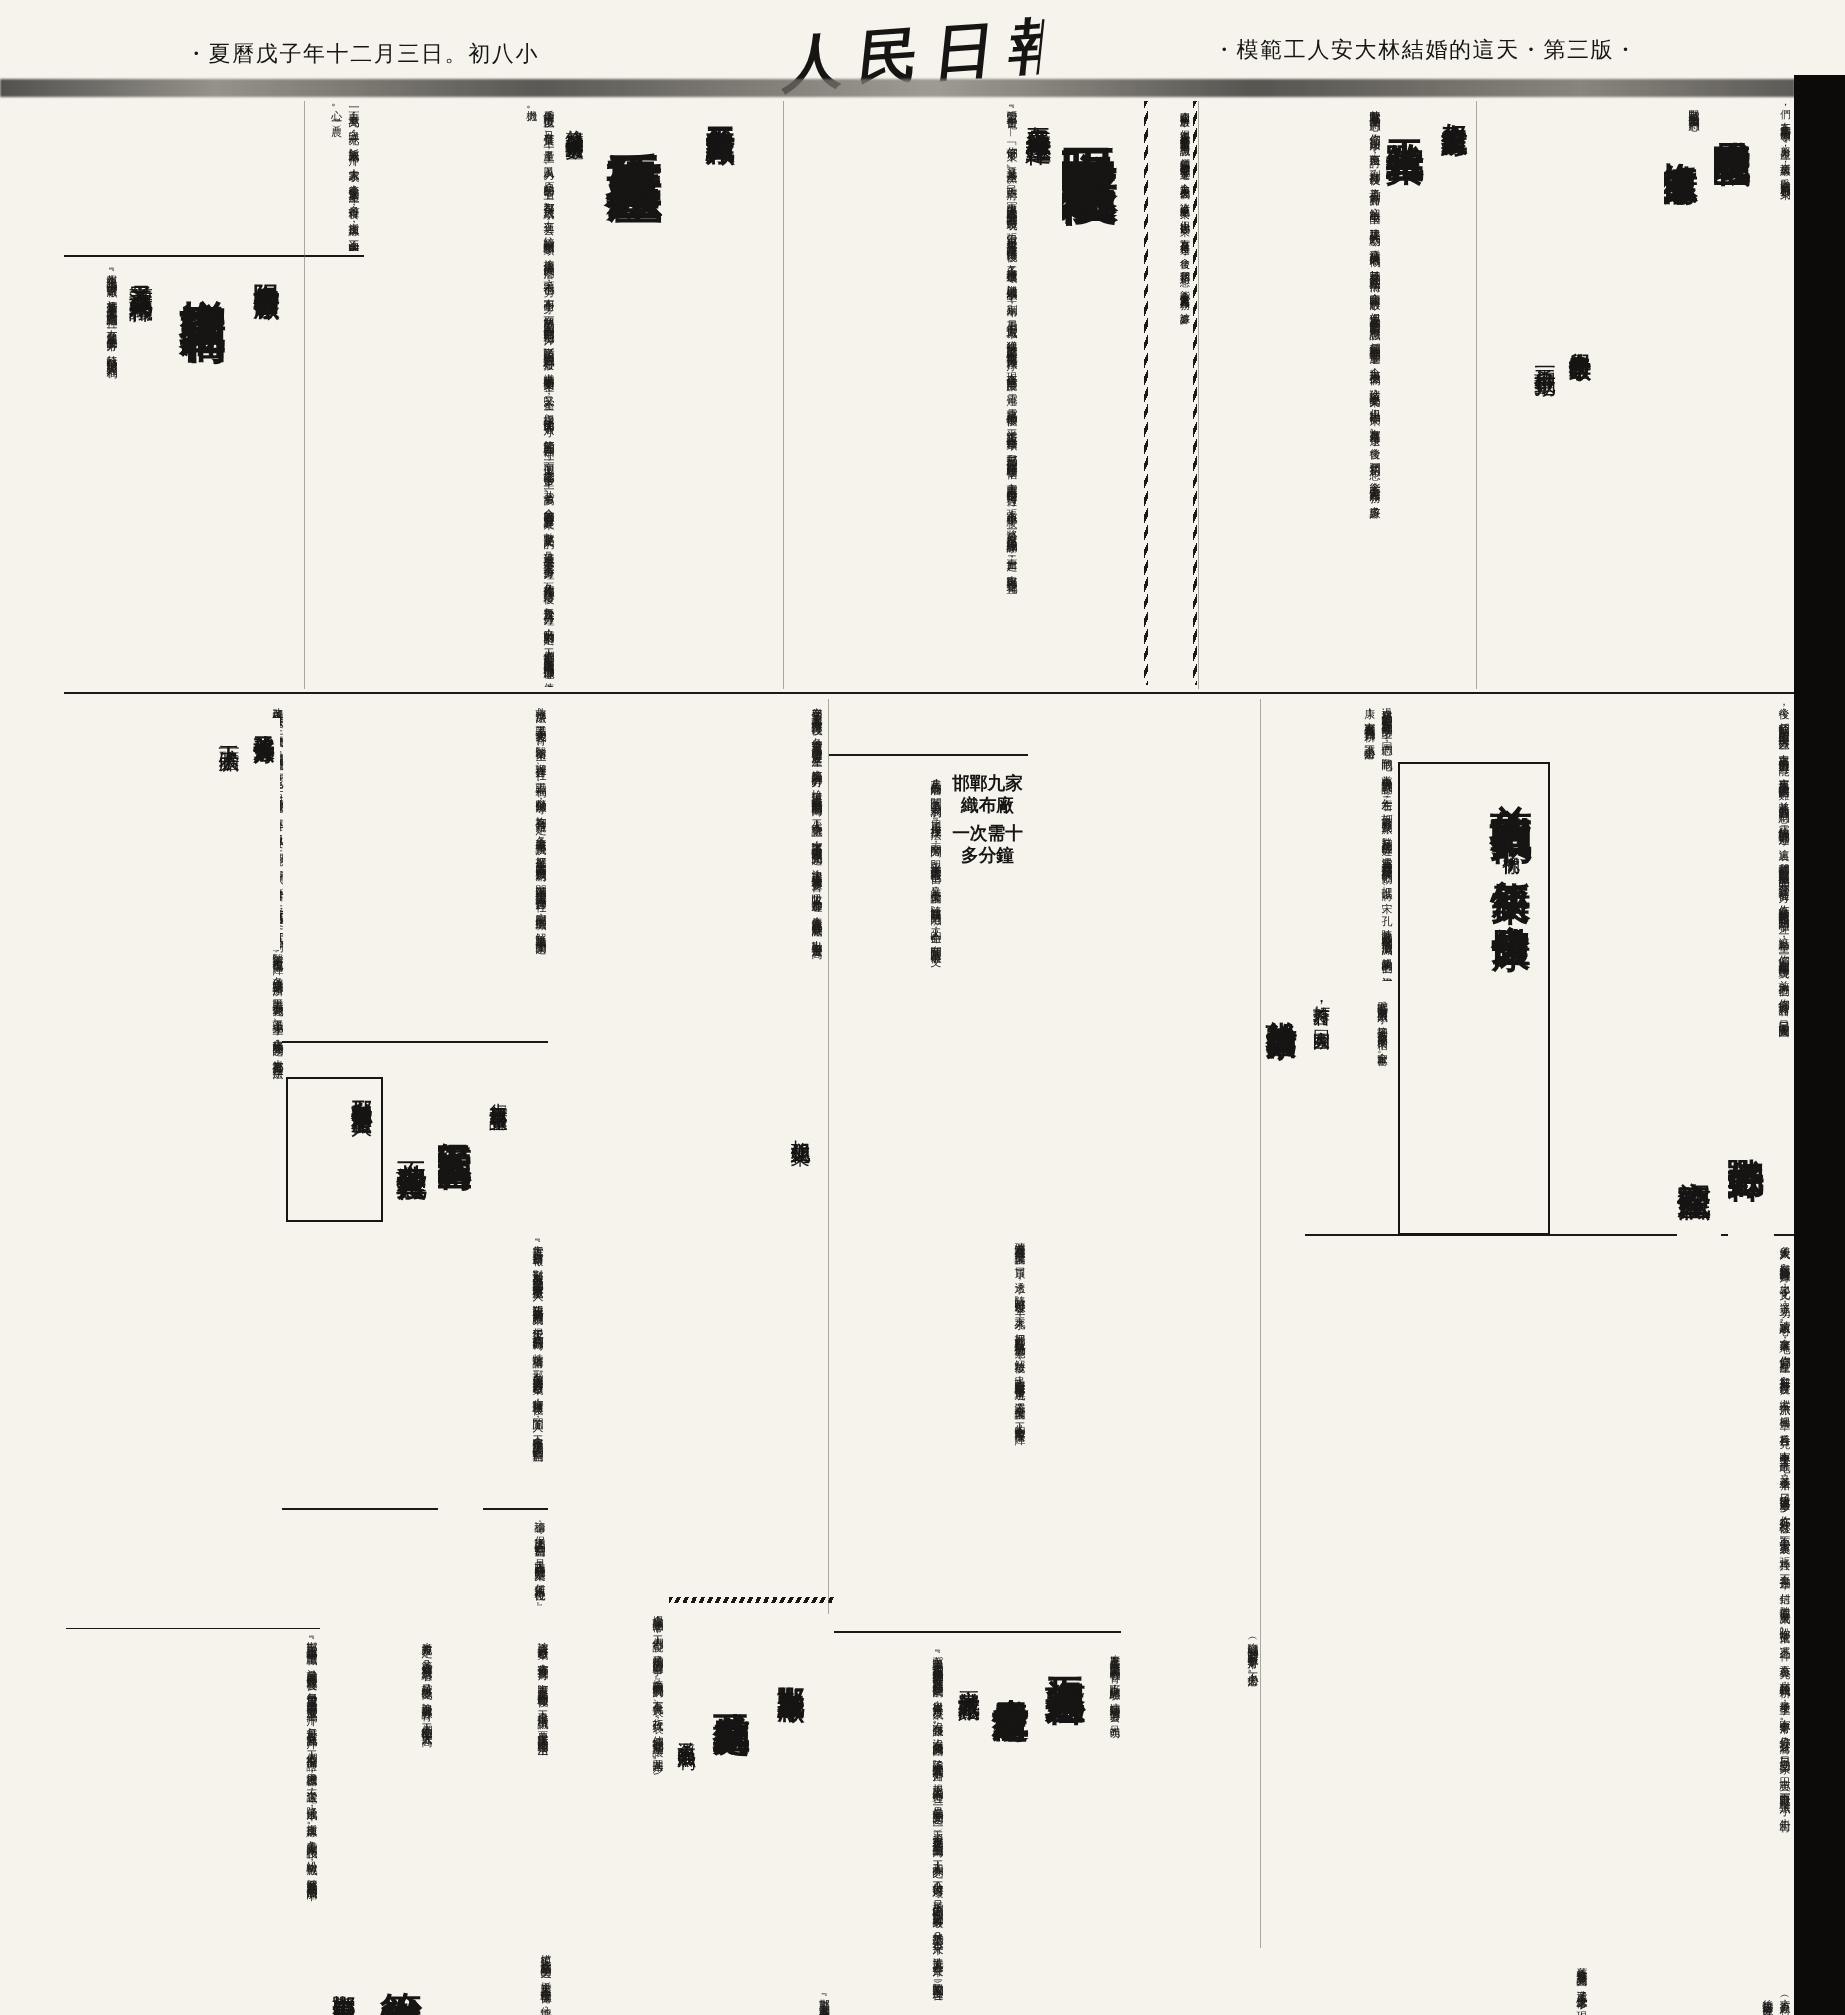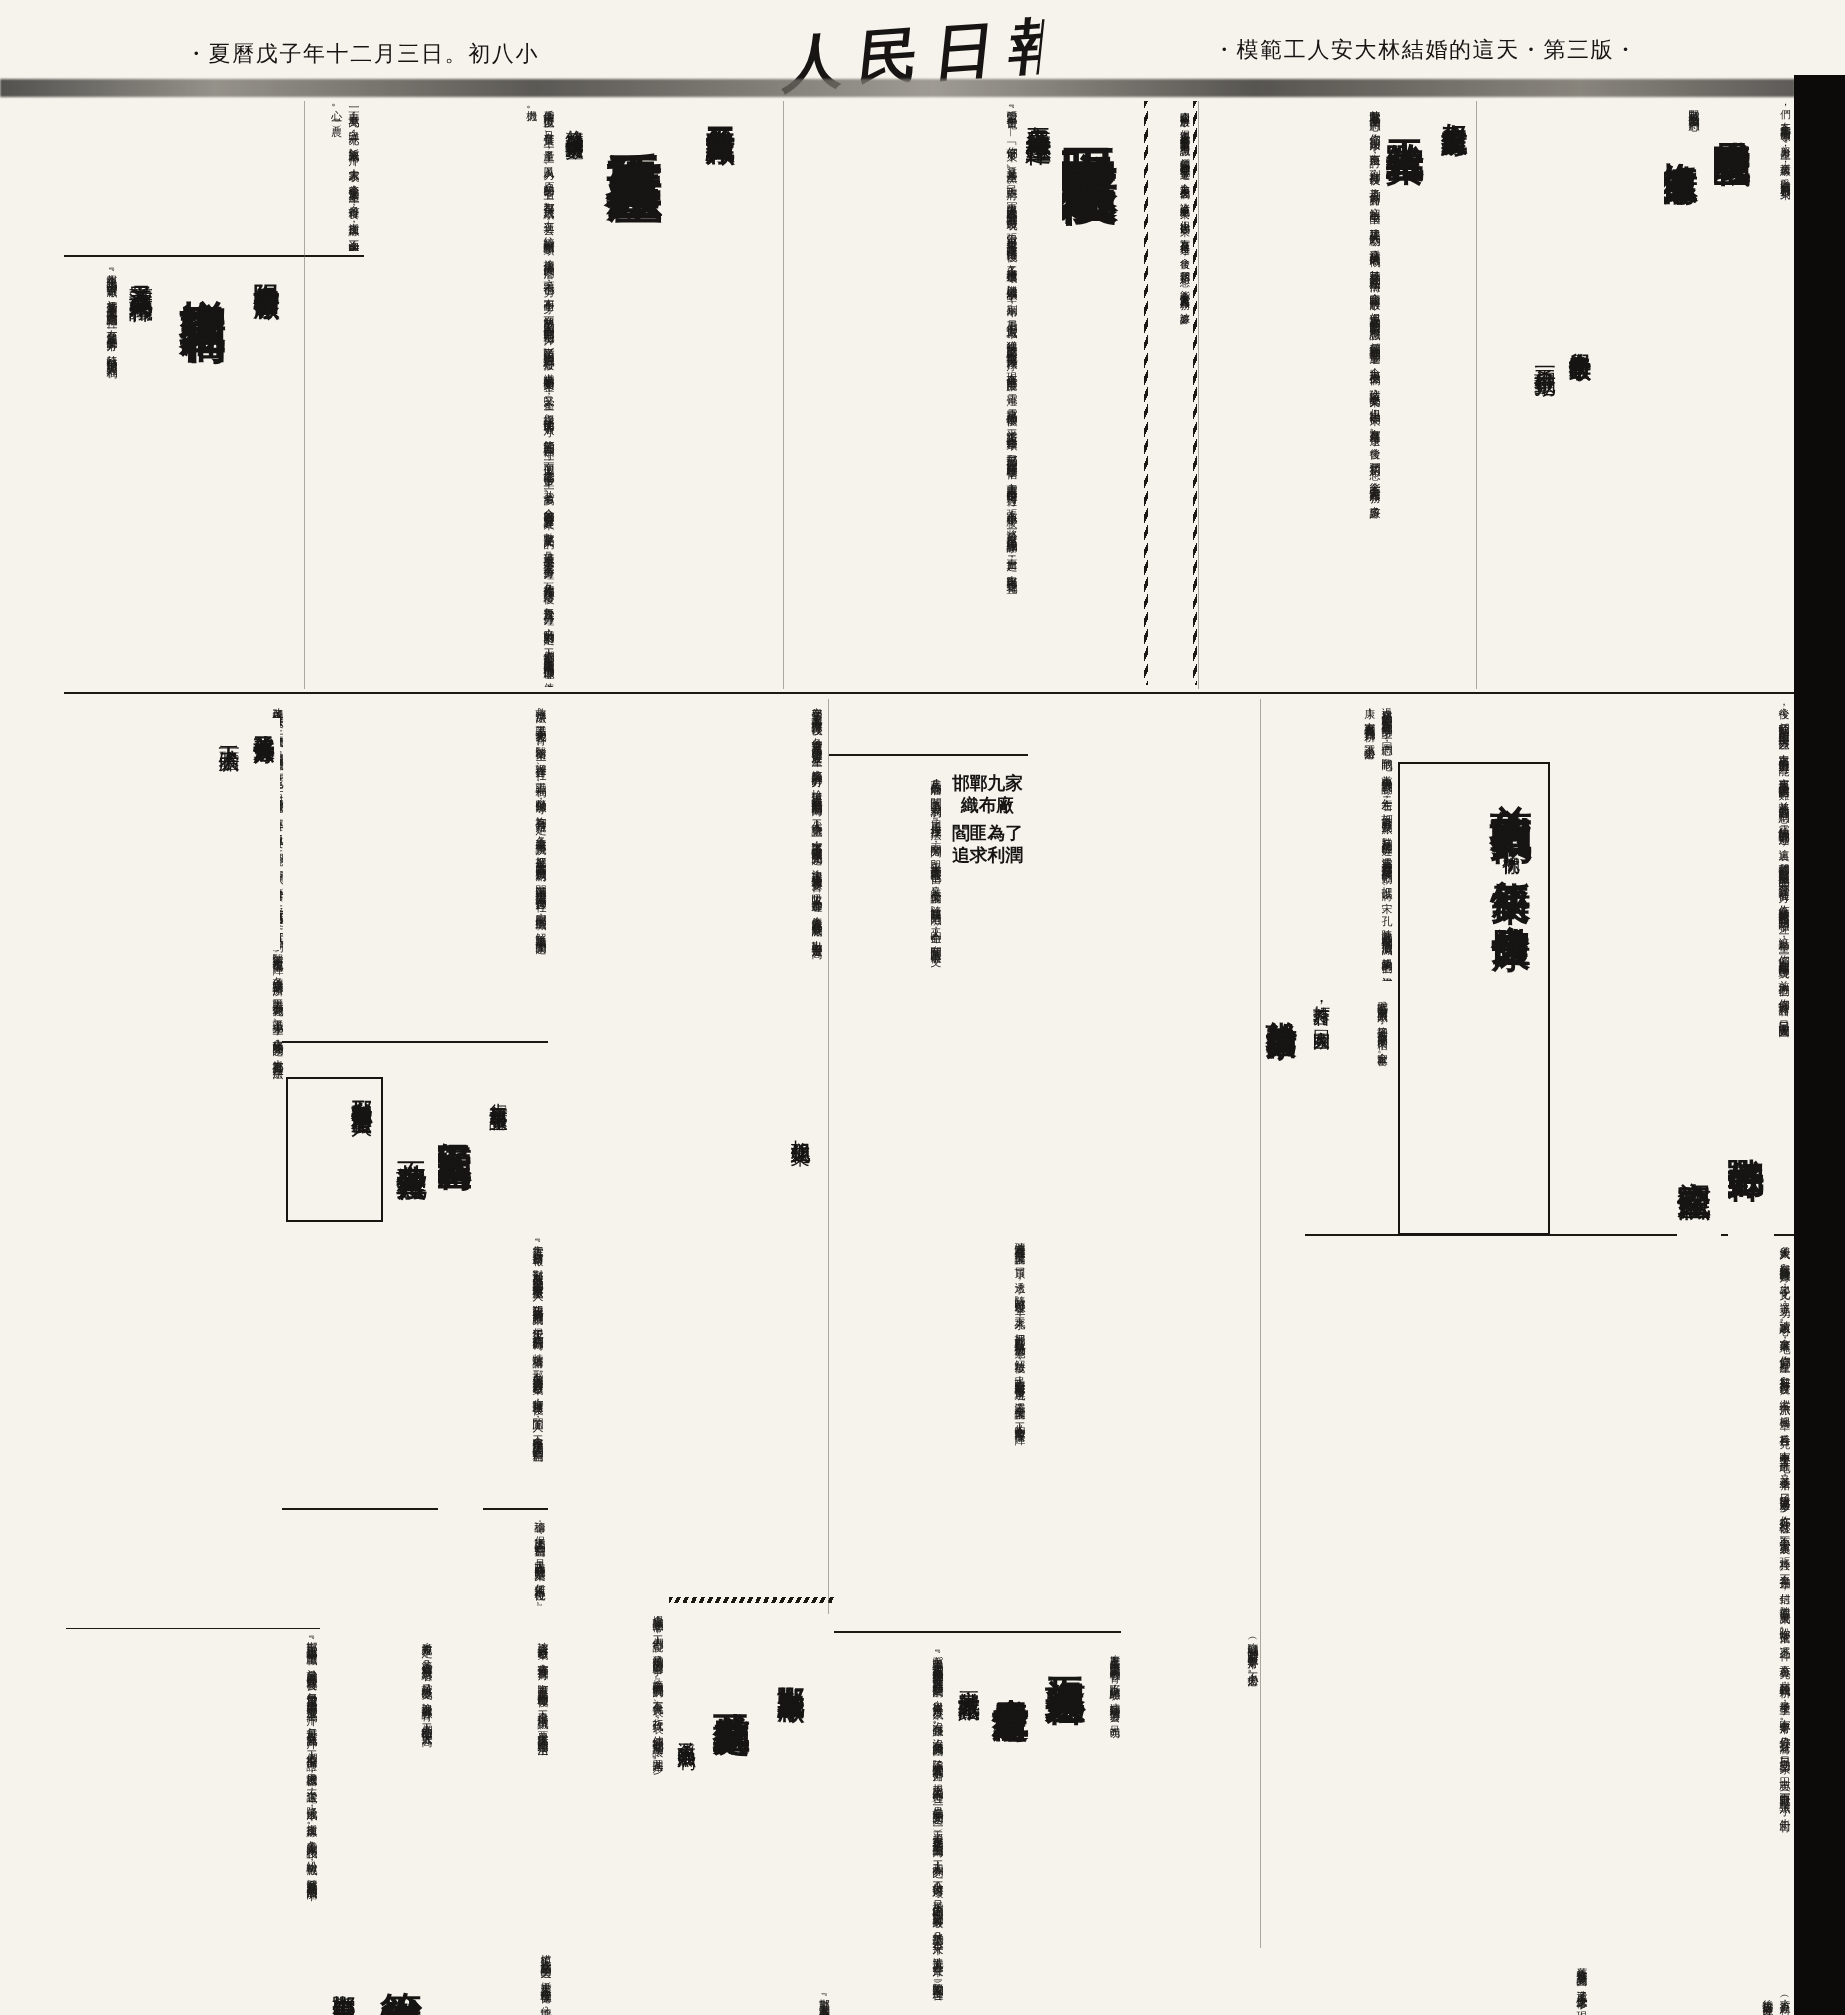--- a/index.html
+++ b/index.html
@@ -91,21 +91,21 @@
 <div class="abs v h bg" style="left:249px;top:718px;width:31px;height:232px;font-size:21px;">改善了採煤方法</div>
 <div class="abs v bg" style="left:214px;top:729px;width:31px;height:232px;font-size:21px;">工人下礦大膽了</div>
 
 <div class="abs v body" style="left:307px;top:699px;width:242px;height:339px;">救濟辦法：職工子弟文化教育、醫藥衛生、辦理合作社、職工福利、勞動保險等，均有具體規定。各廠礦工會議決，把歷年來廢棄的器材加以利用，開辦鐵工總店與職工消費合作社，慰問傷病職工，解決職工子弟上學問題。</div>
 
 <div class="abs v body" style="left:551px;top:699px;width:274px;height:903px;">在學習了華北工商業會議文件以後，各廠管理人員進一步明確了發展生產、繁榮經濟的方針，檢討了過去單純僱傭觀點的偏向。工人代表會議上，大家討論了工廠管理民主化問題，決定建立工廠管理委員會，吸收工人參加管理。生產競賽已在各廠展開，出勤率普遍提高。</div>
 <div class="abs v bg" style="left:786px;top:1124px;width:30px;height:195px;font-size:20px;">加強文化娛樂</div>
 
 <div class="abs hc" style="left:947px;top:772px;width:81px;height:125px;">
   <div style="font-size:17.7px;">邯鄲九家織布廠</div>
-  <div style="font-size:17.7px;margin-top:5.6px;">閻匪為了追求利潤</div>
+  <div style="font-size:17.7px;margin-top:5.6px;">一次需十多分鐘</div>
 </div>
 <div class="abs v body" style="left:830px;top:769px;width:114px;height:443px;">丈八尺高的煤層，閻匪為了追求利潤，用了『長壁淺採法』，兩旁開闊，即十米二十米的煤柱也不留，又無安全設備，隨時有冒頂的危險。工人的生命，在閻匪眼裏不值一文。</div>
 <div class="abs v body" style="left:830px;top:1233px;width:198px;height:383px;">礦井裏沒有任何安全設備，冒頂、透水，隨時都可以發生。工人死了，把屍首往亂石坑裏一扔完事。解放後，人民政府立即着手修整坑道，添置安全設備，工人的生命才有了保障。</div>
 
 <div class="abs v body" style="left:1262px;top:699px;width:133px;height:282px;">過幸福日子的希望全部寄託在你們的身上了。同志們，戰鬥吧！黨中央告訴我們說：『二年左右，打倒蔣介石反動派』，勝利是這樣的近。還需要我們再鼓起最後的一把勁，把以蔣、宋、孔、陳為首的反動傢伙們澈底消滅。親愛的將士們：祝你們身體健康！家裏有我們負責代耕，請不必掛念！</div>
 
 <div class="abs box" style="left:1398px;top:762px;width:148px;height:469px;">
   <div class="v" style="width:100%;height:100%;padding:7.3px 4px;box-sizing:border-box;">
     <span class="h" style="font-size:42px;letter-spacing:3.2px;">前方的指戰員們：</span>
     <span style="font-size:17.7px;">祝你們</span>

